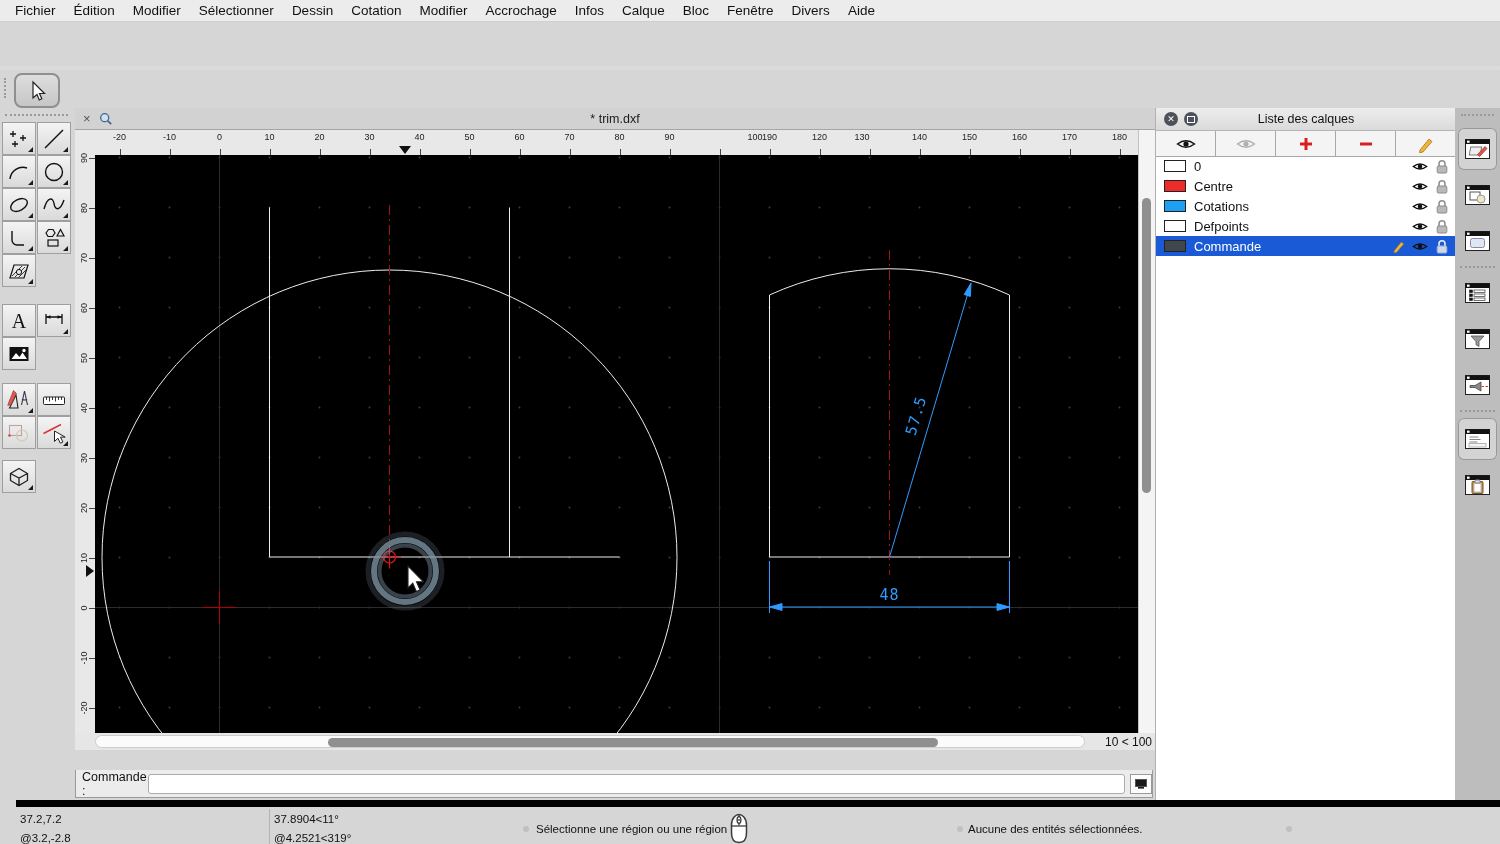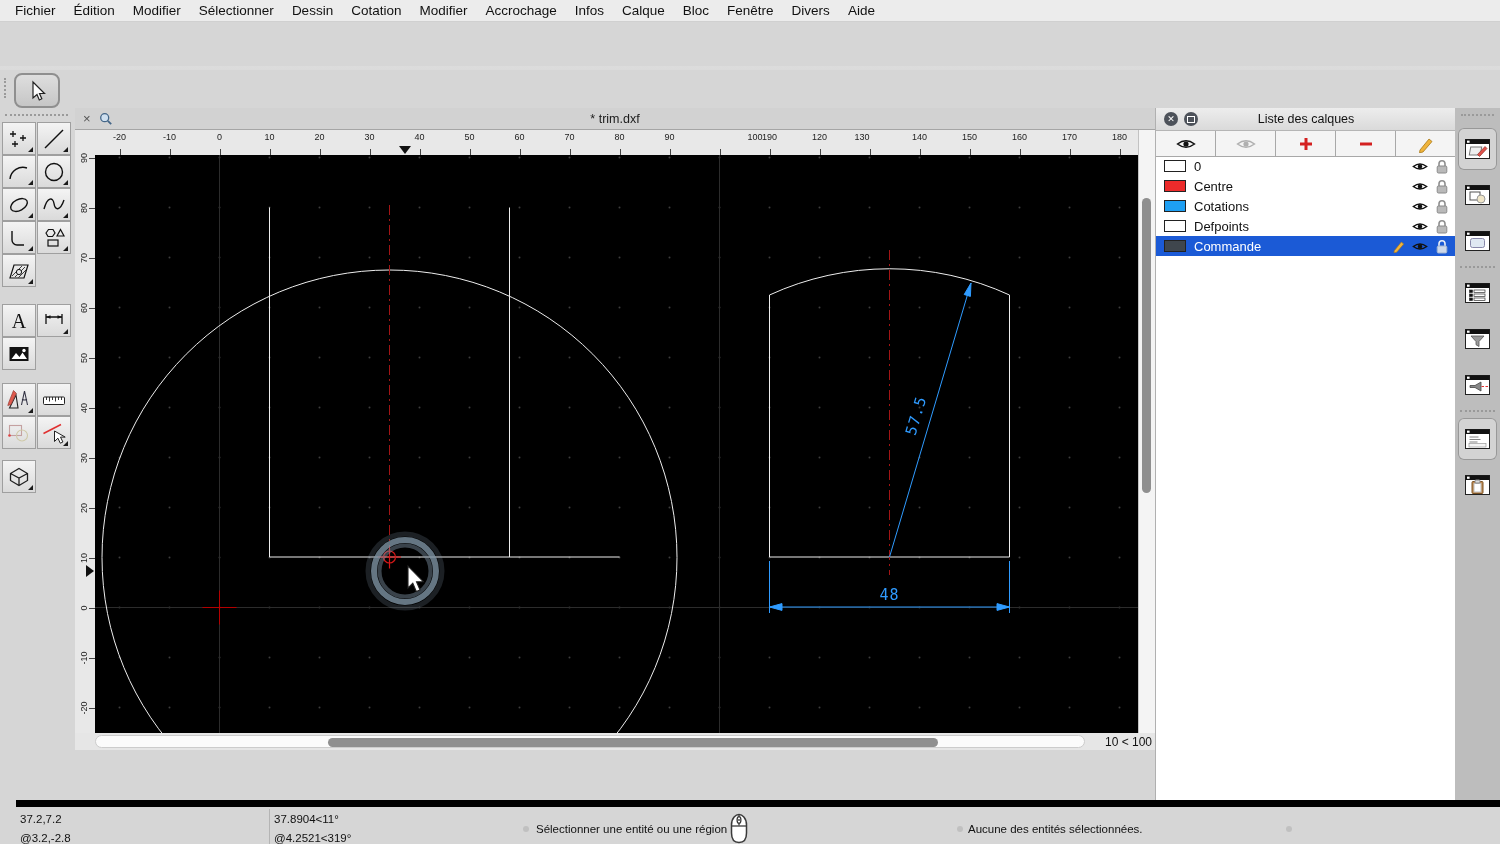--- a/index.html
+++ b/index.html
@@ -625,20 +625,30 @@
   <div id="vscroll" class="abs">
     <div id="vthumb"></div>
   </div>
   <div id="hscrollrow" class="abs">
     <div id="htrack">
       <div id="hthumb"></div>
     </div>
   </div>
   <div id="gridstatus" class="abs">10 &lt; 100</div>
 
+  <div id="cmdrow" class="abs">
+    <span class="cmd-label">Commande :</span>
+    <input class="cmd-input" type="text" value="" style="">
+    <span class="cmd-kbd-btn">
+      <svg width="12" height="10" viewBox="0 0 12 10">
+          <rect x="0.5" y="0.5" width="11" height="7" fill="#1a1a1a" stroke="#555"></rect>
+          <rect x="3" y="8" width="6" height="1.6" fill="#1a1a1a"></rect>
+        </svg>
+    </span>
+  </div>
 
   <div id="layerpanel" class="abs">
     <div class="lp-header">
       <span class="lp-circle">✕</span>
       <span class="lp-circle" style="margin-left:6px">
           <span class="lp-sq"></span>
         </span>
       <span class="lp-title">Liste des calques</span>
     </div>
     <div id="lp-toolbar">
@@ -842,21 +852,21 @@
       </div>
     </div>
 
   <div id="statusbar" class="abs">
     <div class="sb" style="left:4px;top:6px">37.2,7.2</div>
     <div class="sb" style="left:4px;top:25px">@3.2,-2.8</div>
     <div class="sb-div"></div>
     <div class="sb" style="left:258px;top:6px">37.8904&lt;11°</div>
     <div class="sb" style="left:258px;top:25px">@4.2521&lt;319°</div>
     <div class="sb-bullet" style="left:507px;top:19px"></div>
-    <div class="sb" style="left:520px;top:16px">Sélectionner une entité ou une région</div>
+    <div class="sb" style="left:520px;top:16px">Sélectionne une région ou une région</div>
     <span class="abs" style="left:712px;top:5px">
       <svg width="22" height="33" viewBox="0 0 22 33">
         <path d="M3.5 13 C3.5 5.5 8 2.5 11 2.5 C14 2.5 18.5 5.5 18.5 13 L18.5 21 C18.5 27.5 15.5 30.5 11 30.5 C6.5 30.5 3.5 27.5 3.5 21 Z" fill="#ffffff" stroke="#3a3a3a" stroke-width="1.5"></path>
         <path d="M11 2.5 V13.5" stroke="#3a3a3a" stroke-width="1.3"></path>
         <path d="M3.5 14 H18.5" stroke="#3a3a3a" stroke-width="1.3"></path>
         <ellipse cx="11" cy="8" rx="1.9" ry="3.4" fill="#ffffff" stroke="#3a3a3a" stroke-width="1.3"></ellipse>
         <circle cx="11" cy="8" r="0.9" fill="#3a3a3a"></circle>
       </svg>
     </span>
     <div class="sb-bullet" style="left:941px;top:19px"></div>

